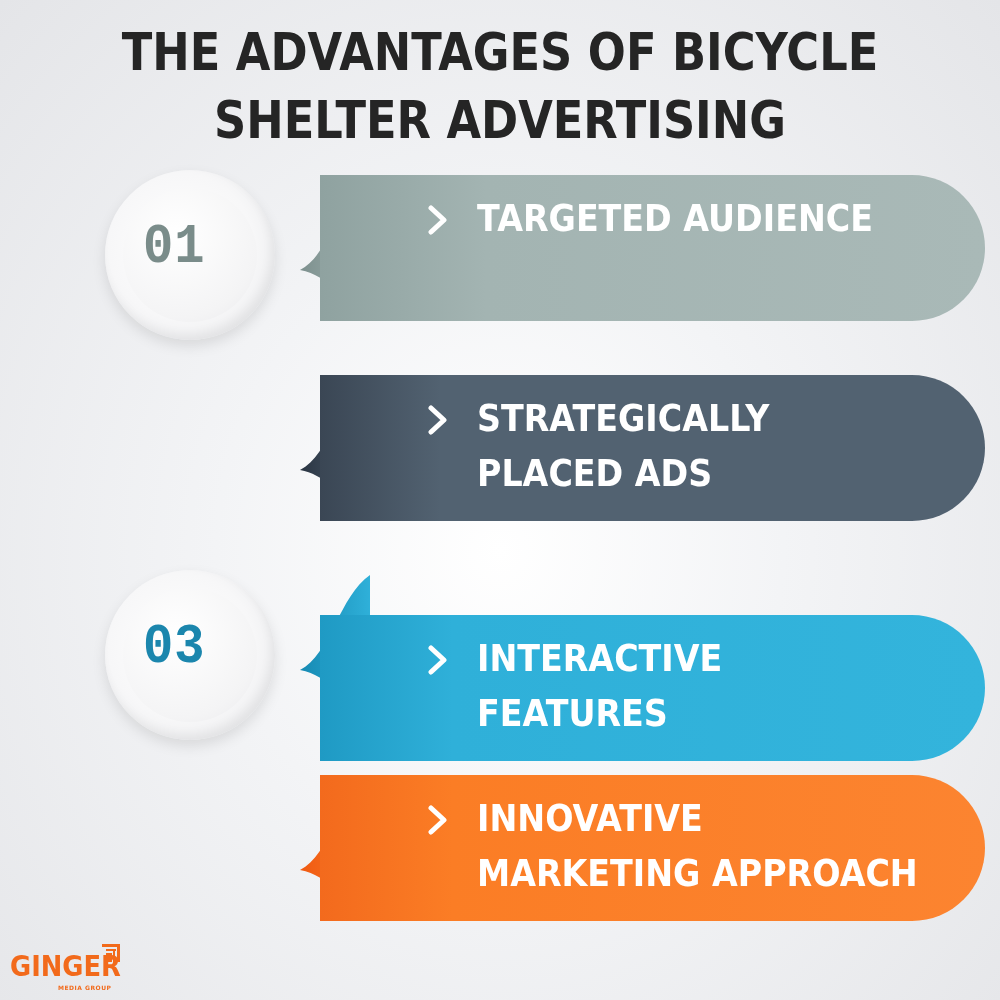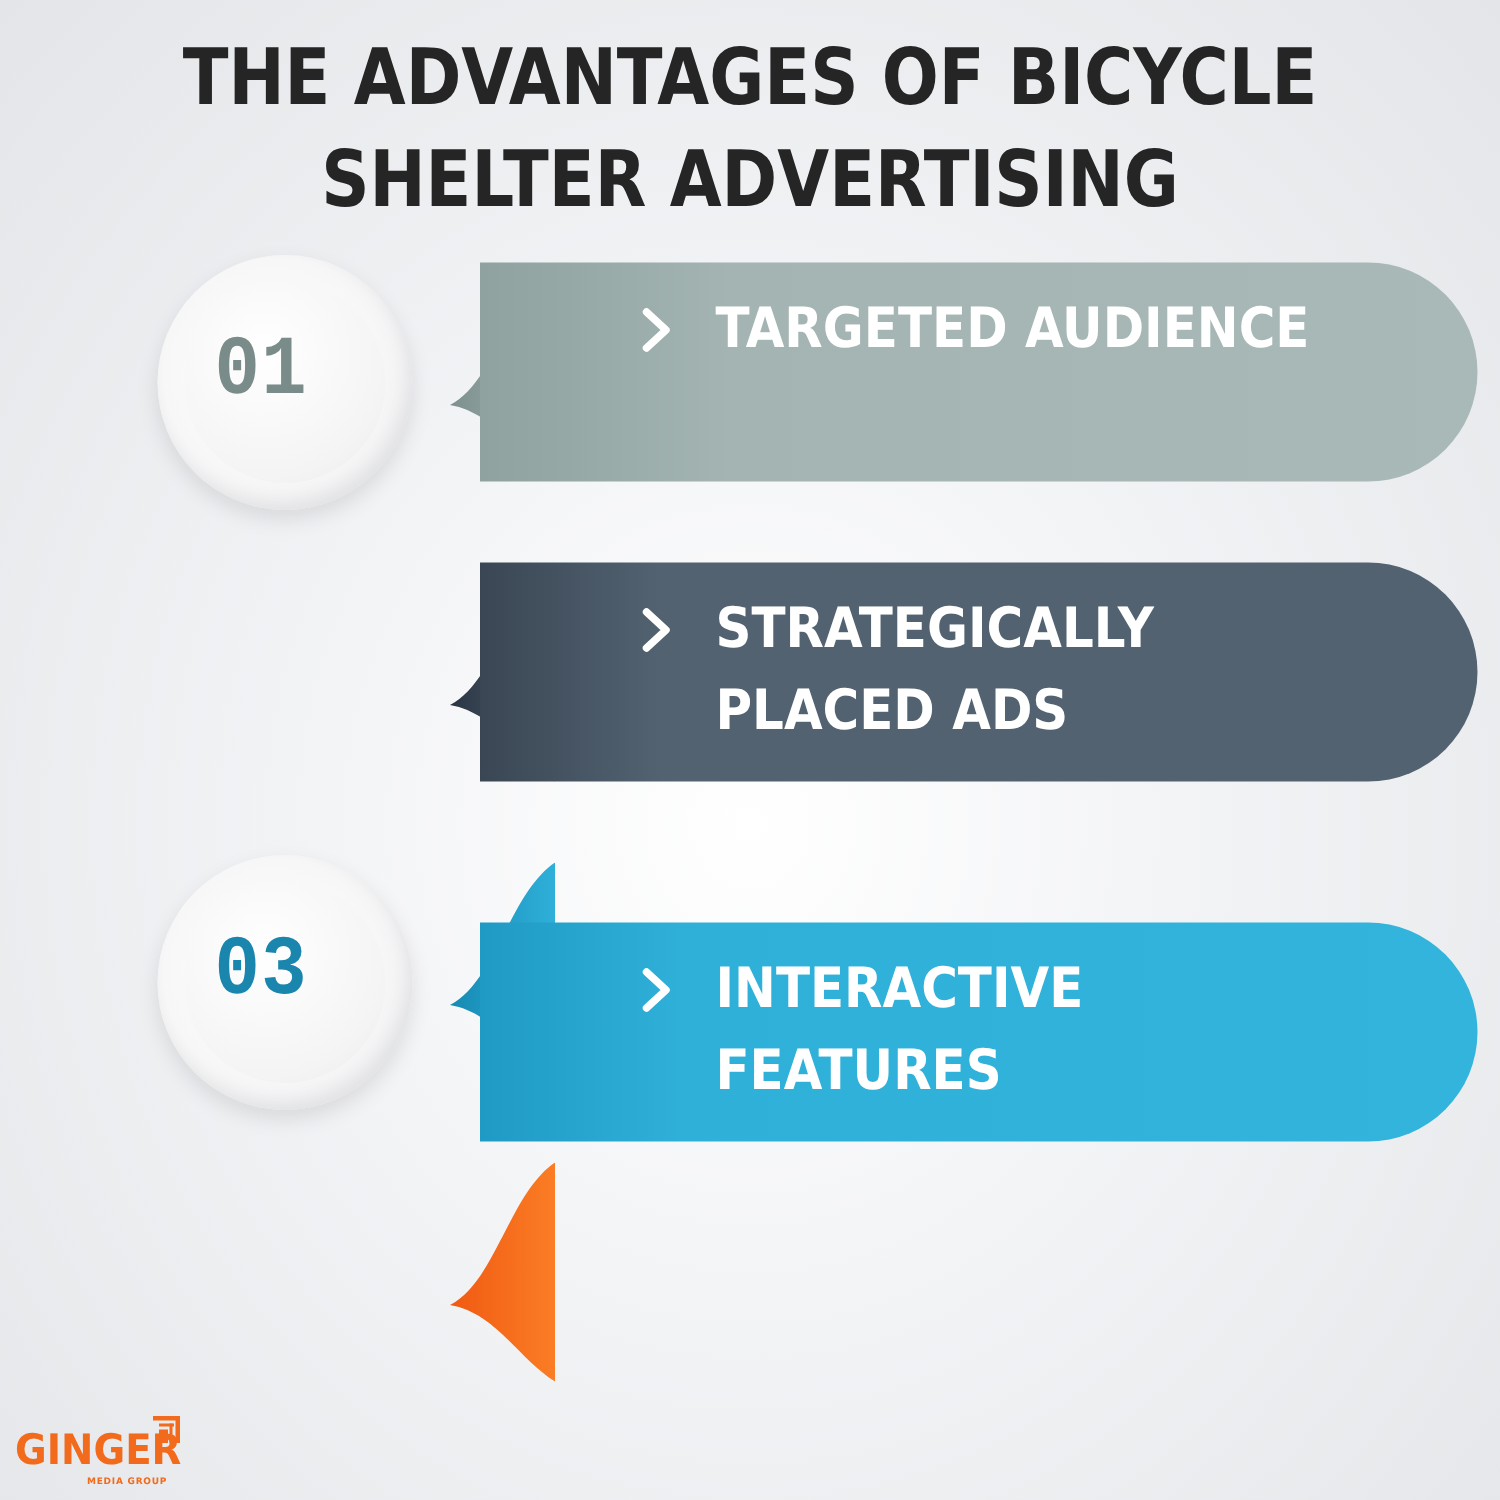--- a/index.html
+++ b/index.html
@@ -140,20 +140,29 @@
 <div class="item" style="top:775px;">
   <svg class="tail" viewBox="0 0 120 150">
     <defs>
         <linearGradient id="g4" x1="0" x2="1">
           <stop offset="0" stop-color="#f05a12"></stop>
           <stop offset="1" stop-color="#fb7d25"></stop>
         </linearGradient>
       </defs>
     <path d="M50 95 C80 80 90 20 120 0 L120 146 C95 130 80 100 50 95 Z" fill="url(#g4)"></path>
   </svg>
+  <div class="pill" style="top:0; background: linear-gradient(90deg,#f36a1d 0%,#fb7d25 20%,#fc8430 100%);">
+    <svg class="chev" style="top:30px;" viewBox="0 0 22 30">
+        <path d="M4 3 L17 15 L4 27" stroke="#fff" stroke-width="5" fill="none" stroke-linecap="round" stroke-linejoin="round"></path>
+      </svg>
+    <div class="label" style="top:16px;">
+      <span>INNOVATIVE</span>
+      <span>MARKETING APPROACH</span>
+    </div>
+  </div>
 </div>
 
 <div class="logo">
   <svg class="logo-mark" viewBox="0 0 18 18">
     <rect x="0" y="0" width="18" height="3" fill="#f26a1b"></rect>
     <rect x="15" y="0" width="3" height="18" fill="#f26a1b"></rect>
     <rect x="4" y="5" width="10" height="2" fill="#f26a1b"></rect>
     <rect x="11" y="5" width="2" height="13" fill="#f26a1b"></rect>
     <rect x="4" y="9" width="6" height="9" fill="#f26a1b"></rect>
   </svg>

